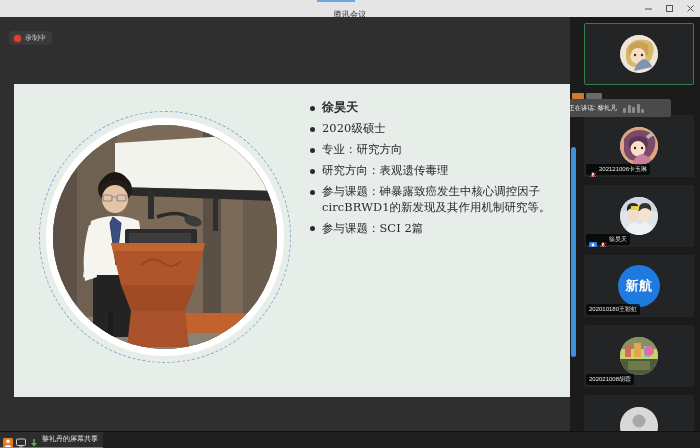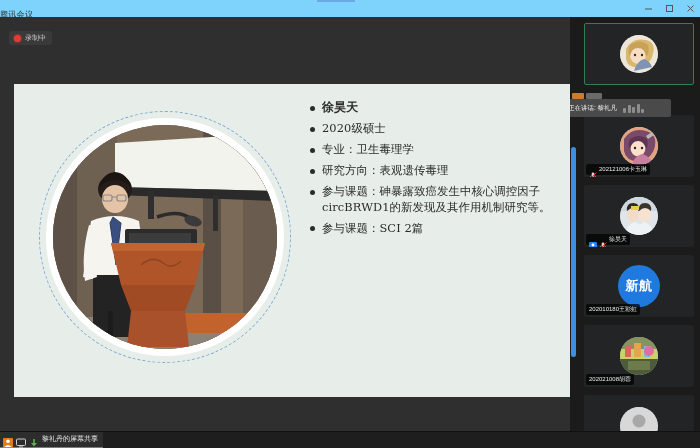--- a/index.html
+++ b/index.html
@@ -6,22 +6,22 @@
   html, body {
     width: 700px; height: 448px;
     font-family: "Liberation Sans", "DejaVu Sans", sans-serif;
     background: #1d1d1d; overflow: hidden;
   }
   #app { position: relative; width: 700px; height: 448px; }
 
   
   .titlebar {
     position: absolute; left: 0; top: 0; width: 700px; height: 30px;
-    background: #7dd3fc; border-bottom: 1px solid #d8d8d8;
-    display: flex; align-items: center; justify-content: flex-start;
+    background: #e5e5e5; border-bottom: 1px solid #d8d8d8;
+    display: flex; align-items: center; justify-content: center;
   }
   .titlebar-accent {
     position: absolute; left: 317px; top: 0; width: 38px; height: 2px;
     background: #6ba8e8;
   }
   .titlebar-title {
     font-size: 8px; color: #333; letter-spacing: .3px;
   }
   .win-controls {
     position: absolute; right: 4px; top: 0; height: 17px;
@@ -259,21 +259,21 @@
             <div class="bullet-row">
               <span class="bullet-dot"></span>
               <span class="bullet-text lead">徐昊天</span>
             </div>
             <div class="bullet-row">
               <span class="bullet-dot"></span>
               <span class="bullet-text">2020级硕士</span>
             </div>
             <div class="bullet-row">
               <span class="bullet-dot"></span>
-              <span class="bullet-text">专业：卫生毒理学</span>
+              <span class="bullet-text">专业：研究方向</span>
             </div>
             <div class="bullet-row">
               <span class="bullet-dot"></span>
               <span class="bullet-text">研究方向：表观遗传毒理</span>
             </div>
             <div class="bullet-row">
               <span class="bullet-dot"></span>
               <span class="bullet-text">参与课题：砷暴露致癌发生中核心调控因子circBRWD1的新发现及其作用机制研究等。</span>
             </div>
             <div class="bullet-row">

